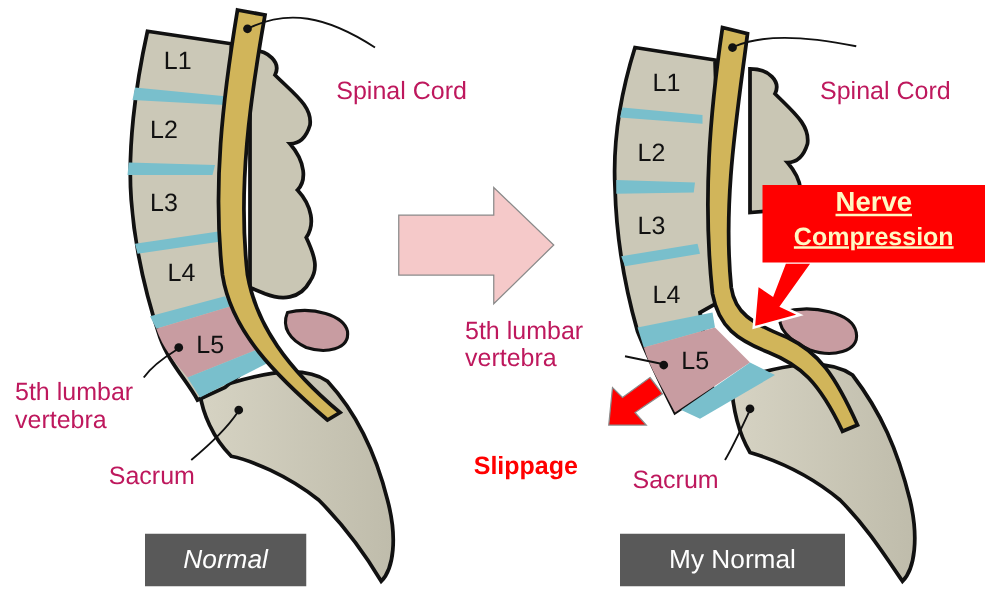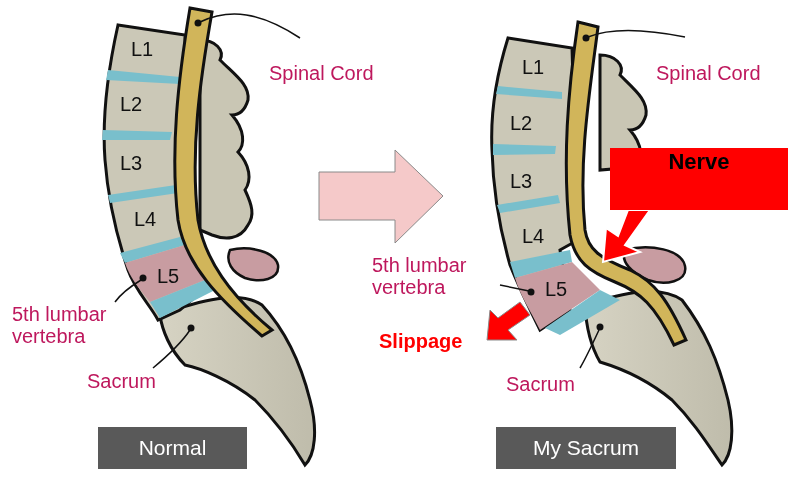--- a/index.html
+++ b/index.html
@@ -4,23 +4,23 @@
 <style>
   html, body { margin: 0; padding: 0; background: #ffffff; }
   body { width: 802px; height: 480px; position: relative; overflow: hidden;
          font-family: "Liberation Sans", sans-serif; }
   svg { position: absolute; left: 0; top: 0; }
   .lbl { position: absolute; color: #be185d; font-size: 20px; line-height: 22px; white-space: nowrap; }
   .vlbl { position: absolute; color: #111; font-size: 20px; }
   .center { text-align: left; }
   .badge { position: absolute; background: #595959; color: #fff; font-size: 21px;
            display: flex; align-items: center; justify-content: center; }
-  .red-box { position: absolute; background: #ff0000; color: #000000; font-weight: bold;
-             text-align: center; line-height: 28px; }
-  .slip { position: absolute; color: #ff0000; font-weight: bold; font-size: 20px; }
+  .red-box { position: absolute; background: #ff0000; color: #fef9c3; font-weight: bold;
+             text-align: center; line-height: 28px; text-decoration: underline; }
+  .slip { position: absolute; color: #ff0000; font-weight: bold; font-size: 20px; margin-top: 32px; }
 </style>
 </head>
 <body>
 
 <svg width="802" height="480" viewBox="0 0 802 480">
   <defs>
     <linearGradient id="boneG" x1="0" y1="0" x2="1" y2="0">
       <stop offset="0" stop-color="#d6d3c3"></stop>
       <stop offset="1" stop-color="#bfbcab"></stop>
     </linearGradient>
@@ -84,32 +84,33 @@
 <div class="vlbl" style="left:120px;top:152px;">L3</div>
 <div class="vlbl" style="left:134px;top:208px;">L4</div>
 <div class="vlbl" style="left:157px;top:265px;">L5</div>
 
 <div class="lbl" style="left:269px;top:62px;">Spinal Cord</div>
 <div class="lbl center" style="left:12px;top:303px;width:118px;">
   <div>5th lumbar</div>
   <div>vertebra</div>
 </div>
 <div class="lbl" style="left:87px;top:370px;">Sacrum</div>
-<div class="badge" style="left:98px;top:427px;width:149px;height:42px;">Normal</div>
+<div class="badge" style="left:116px;top:427px;width:129px;height:42px;font-style:italic;">Normal</div>
 
 <div class="vlbl" style="left:522px;top:56px;">L1</div>
 <div class="vlbl" style="left:510px;top:112px;">L2</div>
 <div class="vlbl" style="left:510px;top:170px;">L3</div>
 <div class="vlbl" style="left:522px;top:225px;">L4</div>
 <div class="vlbl" style="left:545px;top:278px;">L5</div>
 
 <div class="lbl" style="left:656px;top:62px;">Spinal Cord</div>
 <div class="lbl center" style="left:372px;top:254px;width:118px;">
   <div>5th lumbar</div>
   <div>vertebra</div>
 </div>
 <div class="lbl" style="left:506px;top:373px;">Sacrum</div>
-<div class="badge" style="left:496px;top:427px;width:180px;height:42px;">My Sacrum</div>
+<div class="badge" style="left:496px;top:427px;width:180px;height:42px;">My Normal</div>
 
 <div class="red-box" style="left:610px;top:148px;width:178px;height:62px;">
   <div style="font-size:22px;">Nerve</div>
+  <div style="font-size:20px;">Compression</div>
 </div>
 <div class="slip" style="left:379px;top:330px;">Slippage</div>
 
 </body></html>

